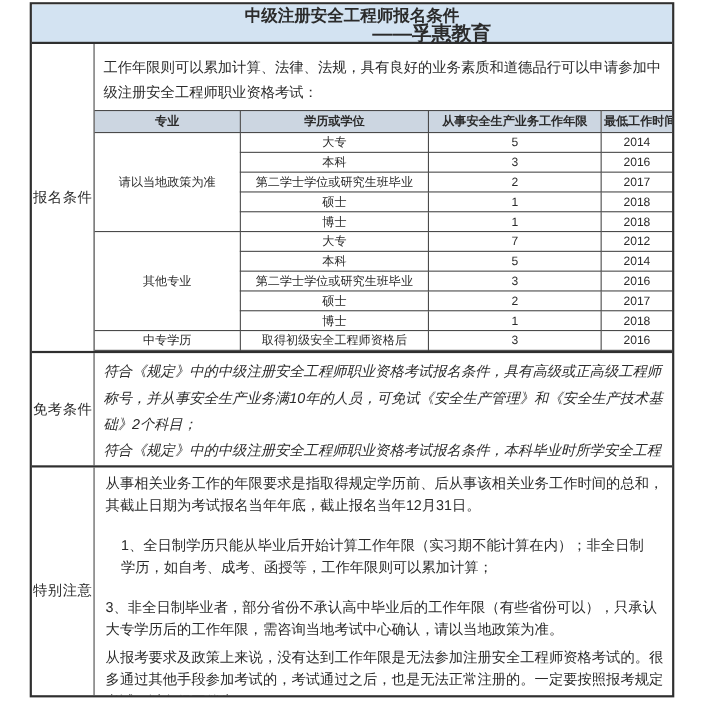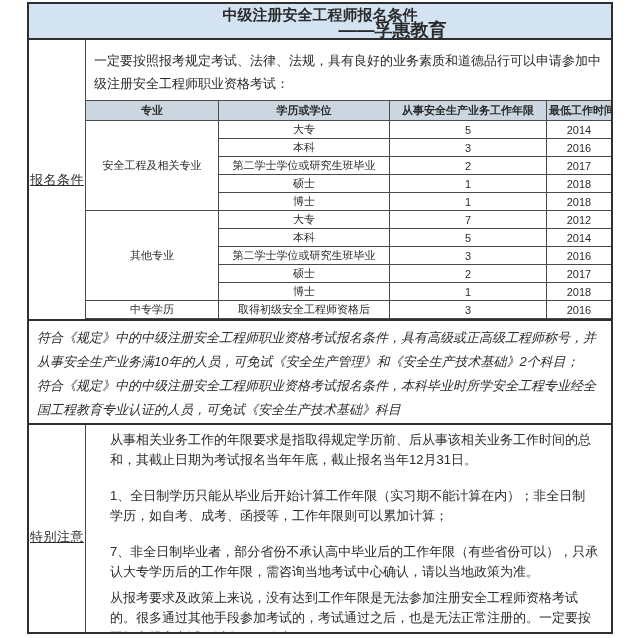--- a/index.html
+++ b/index.html
@@ -32,21 +32,21 @@
   }
   .banner-title { font-size:15px; font-weight:bold; line-height:17px; }
   .banner-subtitle { font-size:18px; font-weight:bold; line-height:15px; padding-left:145px; }
 
   .section { display:flex; flex:none; }
   .section + .section { border-top:2px solid var(--outer); }
   .side-label {
     width:57px; flex:none;
     border-right:1px solid var(--grid);
     display:flex; align-items:center; justify-content:center;
-    font-size:13px; letter-spacing:0.5px;text-decoration:underline;
+    font-size:13px; letter-spacing:0.5px;
   }
   .section-body { flex:1; min-width:0; overflow:hidden; }
 
   .intro {
     height:60px; padding:9px 8px 0 8px;
     font-size:13px; line-height:23px;
   }
 
   table.req {
     width:calc(100% + 2px); margin-left:-1px;
@@ -63,56 +63,56 @@
   .col-major { width:133px; }
   .col-degree { width:171px; }
   .col-years { width:157px; }
 
   .sec-exemption { height:104px; }
   .sec-exemption .text-block { padding:5px 8px 0 8px; font-size:13px; line-height:24px; }
   .sec-exemption p { margin:0;font-style:italic; }
 
   .sec-notes { flex:1 1 auto; }
   .sec-notes .text-block { padding:5px 8px 0 8px; font-size:13px; line-height:20px; }
-  .sec-notes p { margin:0 0 6px 16px; }
+  .sec-notes p { margin:0 0 6px 2px; }
   .sec-notes p.tight { margin:16px; }
   .sec-notes p.last { margin-bottom:0; }
 </style>
 </head>
 <body>
 
 <div class="sheet">
 
   <div class="banner">
     <div class="banner-title">中级注册安全工程师报名条件</div>
     <div class="banner-subtitle">——孚惠教育</div>
   </div>
 
   <div class="section sec-registration">
     <div class="side-label">报名条件</div>
     <div class="section-body">
-      <div class="intro">一定要按照报考规定考试、法律、法规，具有良好的业务素质和道德品行可以申请参加中级注册安全工程师职业资格考试：</div>
+      <div class="intro">工作年限则可以累加计算、法律、法规，具有良好的业务素质和道德品行可以申请参加中级注册安全工程师职业资格考试：</div>
       <table class="req">
         <colgroup>
           <col class="col-major">
             <col class="col-degree">
             <col class="col-years">
             <col>
         </colgroup>
         <thead>
           <tr>
             <th>专业</th>
             <th>学历或学位</th>
             <th>从事安全生产业务工作年限</th>
             <th>最低工作时间</th>
           </tr>
         </thead>
         <tbody>
           <tr>
-            <td rowspan="5">安全工程及相关专业</td>
+            <td rowspan="5">请以当地政策为准</td>
             <td>大专</td>
             <td>5</td>
             <td>2014</td>
           </tr>
           <tr>
             <td>本科</td>
             <td>3</td>
             <td>2016</td>
           </tr>
           <tr>
@@ -161,33 +161,34 @@
             <td>取得初级安全工程师资格后</td>
             <td>3</td>
             <td>2016</td>
           </tr>
         </tbody>
       </table>
     </div>
   </div>
 
   <div class="section sec-exemption">
+    <div class="side-label">免考条件</div>
     <div class="section-body">
       <div class="text-block">
         <p>符合《规定》中的中级注册安全工程师职业资格考试报名条件，具有高级或正高级工程师称号，并从事安全生产业务满10年的人员，可免试《安全生产管理》和《安全生产技术基础》2个科目；</p>
         <p>符合《规定》中的中级注册安全工程师职业资格考试报名条件，本科毕业时所学安全工程专业经全国工程教育专业认证的人员，可免试《安全生产技术基础》科目</p>
       </div>
     </div>
   </div>
 
   <div class="section sec-notes">
     <div class="side-label">特别注意</div>
     <div class="section-body">
       <div class="text-block">
         <p>从事相关业务工作的年限要求是指取得规定学历前、后从事该相关业务工作时间的总和，其截止日期为考试报名当年年底，截止报名当年12月31日。</p>
         <p class="tight">1、全日制学历只能从毕业后开始计算工作年限（实习期不能计算在内）；非全日制学历，如自考、成考、函授等，工作年限则可以累加计算；</p>
-        <p>7、非全日制毕业者，部分省份不承认高中毕业后的工作年限（有些省份可以），只承认大专学历后的工作年限，需咨询当地考试中心确认，请以当地政策为准。</p>
+        <p>3、非全日制毕业者，部分省份不承认高中毕业后的工作年限（有些省份可以），只承认大专学历后的工作年限，需咨询当地考试中心确认，请以当地政策为准。</p>
         <p class="last">从报考要求及政策上来说，没有达到工作年限是无法参加注册安全工程师资格考试的。很多通过其他手段参加考试的，考试通过之后，也是无法正常注册的。一定要按照报考规定考试，以免得不偿失。</p>
       </div>
     </div>
   </div>
 
 </div>
 
 </body></html>

